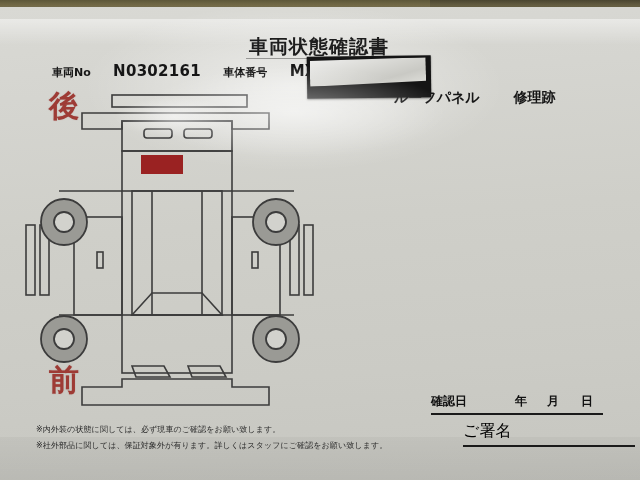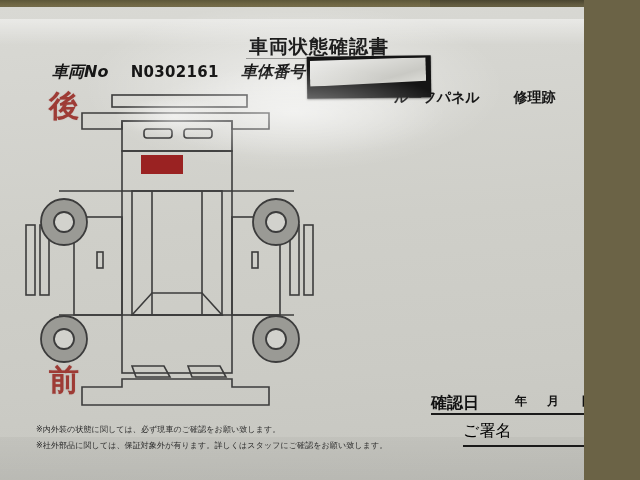--- a/index.html
+++ b/index.html
@@ -2,21 +2,21 @@
 <html><head>
 <meta charset="utf-8">
 <title>車両状態確認書</title>
 <style>
   html,body{margin:0;padding:0;}
   body{
     width:640px;height:480px;overflow:hidden;
     background:#6b6346;
     font-family:"DejaVu Sans","Liberation Sans",sans-serif;
   }
-  #root{position:relative;width:568px;height:480px;overflow:hidden;padding-left:16px;}
+  #root{position:relative;width:640px;height:480px;overflow:hidden;}
 
   
   .desk-top{position:absolute;left:0;top:0;width:640px;height:9px;
             background:linear-gradient(180deg,#5d5739 0%,#746b48 60%,#8a8161 100%);}
   .desk-top-right{position:absolute;left:430px;top:0;width:210px;height:7px;
             background:linear-gradient(180deg,#4a4530 0%,#6e6648 100%);}
 
   
   .paper{
     position:absolute;left:-6px;top:7px;width:652px;height:476px;
@@ -54,21 +54,21 @@
     font-family:"DejaVu Sans","Liberation Sans",sans-serif;
   }
   .title-underline{
     position:absolute;left:252px;top:51px;width:160px;height:1px;
     background:rgba(60,60,60,.45);
   }
   .row-ids{
     position:absolute;left:58px;top:55px;
     font-size:13px;color:#161616;white-space:nowrap;
   }
-  .lbl-small{font-size:16px;font-weight:bold;font-style:italic;}
+  .lbl-small{font-size:11px;font-weight:bold;}
   .val-id{font-size:15px;font-weight:bold;letter-spacing:.3px;}
   .sp{display:inline-block;width:14px;}
 
   
   .sticker{
     position:absolute;left:313px;top:49px;width:124px;height:42px;
     background:#141414;
     transform:rotate(-0.8deg);
     box-shadow:0 1px 2px rgba(0,0,0,.5);
   }
@@ -97,21 +97,21 @@
     letter-spacing:.1px;
     margin-top:13px;
   }
   .fn1{top:404px;}
   .fn2{top:420px;text-align:center;}
 
   
   .sig{position:absolute;left:437px;top:386px;width:172px;}
   .sig-row{position:relative;height:22px;}
   .sig-row .txt{
-    position:absolute;left:0;top:0;font-size:16px;font-weight:bold;color:#111;
+    position:absolute;left:0;top:0;font-size:12px;font-weight:bold;color:#111;
     white-space:nowrap;
   }
   .sig-row .ymd{position:absolute;top:0;font-size:12px;font-weight:bold;color:#111;}
   .y{left:84px;} .m{left:116px;} .d{left:150px;}
   .sig-line{position:absolute;left:0;width:172px;height:2px;background:#1a1a1a;}
   .sl1{top:20px;} 
   .sig-row2{position:relative;height:26px;margin-top:6px;margin-left:32px;}
   .sl2{top:24px;}
 
   

